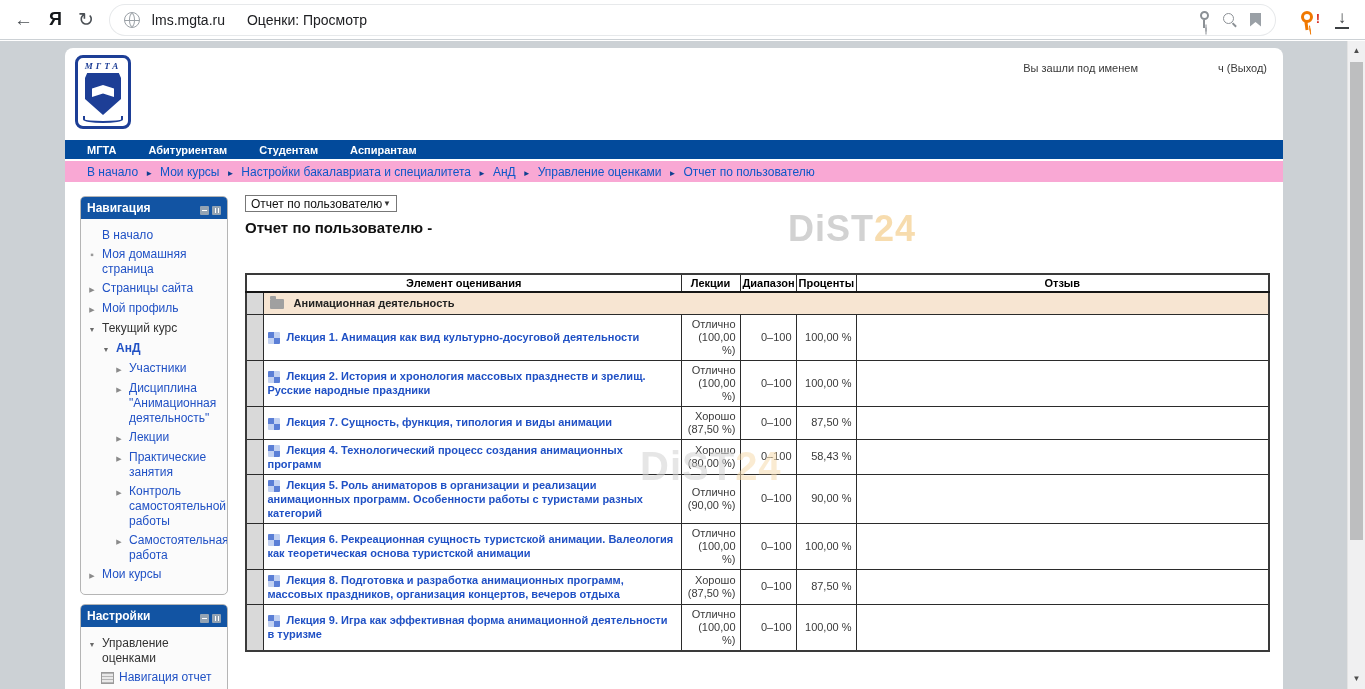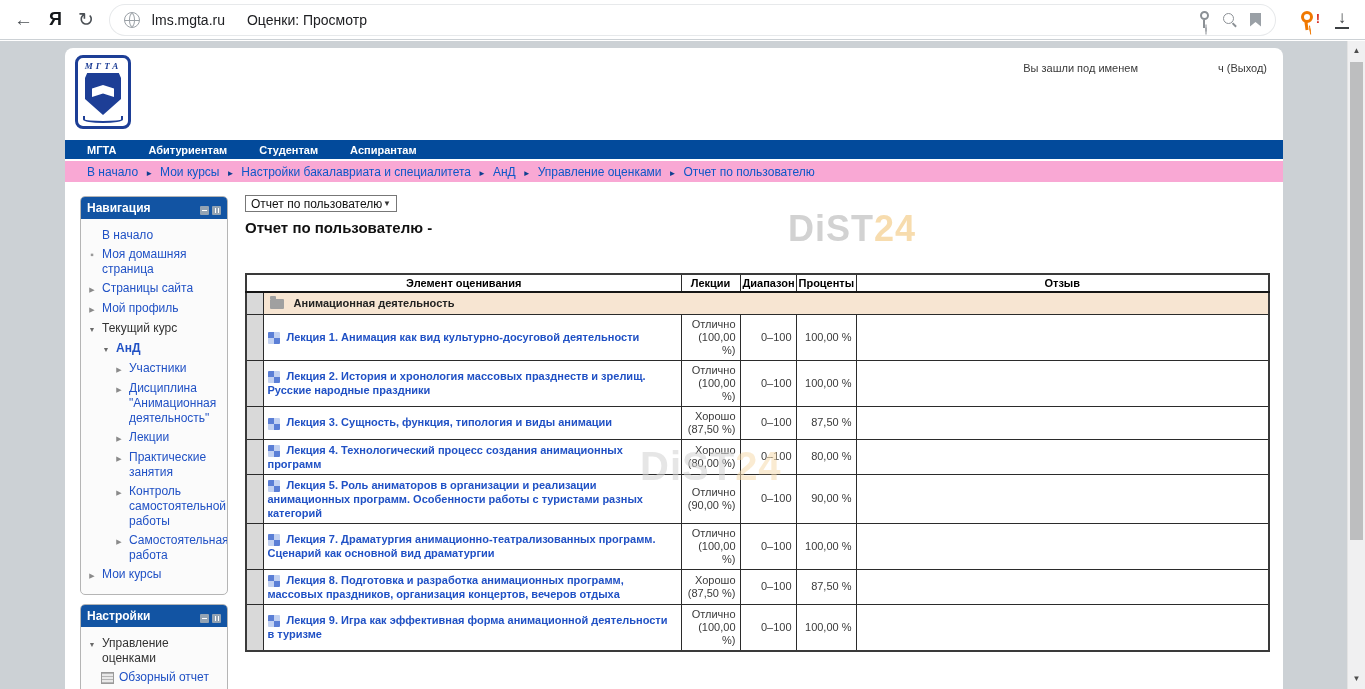--- a/index.html
+++ b/index.html
@@ -263,21 +263,21 @@
             </div>
             <div class="block-b">
 
                 <div class="nav-item" data-depth="0">
                   <span class="tree-icon" data-icon="exp"></span>
                   <span class="nav-label" data-style="plain">Управление оценками</span>
                 </div>
 
                 <div class="nav-item" data-depth="1">
                   <span class="tree-icon" data-icon="report"></span>
-                  <span class="nav-label" data-style="link">Обзорный отчет</span>
+                  <span class="nav-label" data-style="link">Навигация отчет</span>
                 </div>
 
                 <div class="nav-item" data-depth="1">
                   
                   
                 </div>
 
             </div>
           </div>
         </div>
@@ -340,73 +340,73 @@
                     <div>(100,00 %)</div>
                   </td>
                   <td class="c">0–100</td>
                   <td class="c">100,00 %</td>
                   <td></td>
                 </tr>
 
                 <tr class="item-row">
                   <td class="indent"></td>
                   <td class="el-cell">
-                    <span class="mod-icon" data-icon="lesson"></span><a class="item-link">Лекция 3. Сущность, функция, типология и виды анимации</a>
+                    <span class="mod-icon" data-icon="lesson"></span><a class="item-link">Лекция 7. Сущность, функция, типология и виды анимации</a>
                   </td>
                   <td class="c">
                     <div>Хорошо</div>
                     <div>(87,50 %)</div>
                   </td>
                   <td class="c">0–100</td>
                   <td class="c">87,50 %</td>
                   <td></td>
                 </tr>
 
                 <tr class="item-row">
                   <td class="indent"></td>
                   <td class="el-cell">
                     <span class="mod-icon" data-icon="lesson"></span><a class="item-link">Лекция 4. Технологический процесс создания анимационных программ</a>
                   </td>
                   <td class="c">
                     <div>Хорошо</div>
                     <div>(80,00 %)</div>
                   </td>
                   <td class="c">0–100</td>
-                  <td class="c">80,00 %</td>
+                  <td class="c">58,43 %</td>
                   <td></td>
                 </tr>
 
                 <tr class="item-row">
                   <td class="indent"></td>
                   <td class="el-cell">
                     <span class="mod-icon" data-icon="lesson"></span><a class="item-link">Лекция 5. Роль аниматоров в организации и реализации анимационных программ. Особенности работы с туристами разных категорий</a>
                   </td>
                   <td class="c">
                     <div>Отлично</div>
                     <div>(90,00 %)</div>
                   </td>
                   <td class="c">0–100</td>
                   <td class="c">90,00 %</td>
                   <td></td>
                 </tr>
 
-
-                <tr class="item-row">
-                  <td class="indent"></td>
-                  <td class="el-cell">
-                    <span class="mod-icon" data-icon="lesson"></span><a class="item-link">Лекция 7. Драматургия анимационно-театрализованных программ. Сценарий как основной вид драматургии</a>
+                <tr class="item-row">
+                  <td class="indent"></td>
+                  <td class="el-cell">
+                    <span class="mod-icon" data-icon="lesson"></span><a class="item-link">Лекция 6. Рекреационная сущность туристской анимации. Валеология как теоретическая основа туристской анимации</a>
                   </td>
                   <td class="c">
                     <div>Отлично</div>
                     <div>(100,00 %)</div>
                   </td>
                   <td class="c">0–100</td>
                   <td class="c">100,00 %</td>
                   <td></td>
                 </tr>
+
 
                 <tr class="item-row">
                   <td class="indent"></td>
                   <td class="el-cell">
                     <span class="mod-icon" data-icon="lesson"></span><a class="item-link">Лекция 8. Подготовка и разработка анимационных программ, массовых праздников, организация концертов, вечеров отдыха</a>
                   </td>
                   <td class="c">
                     <div>Хорошо</div>
                     <div>(87,50 %)</div>
                   </td>

